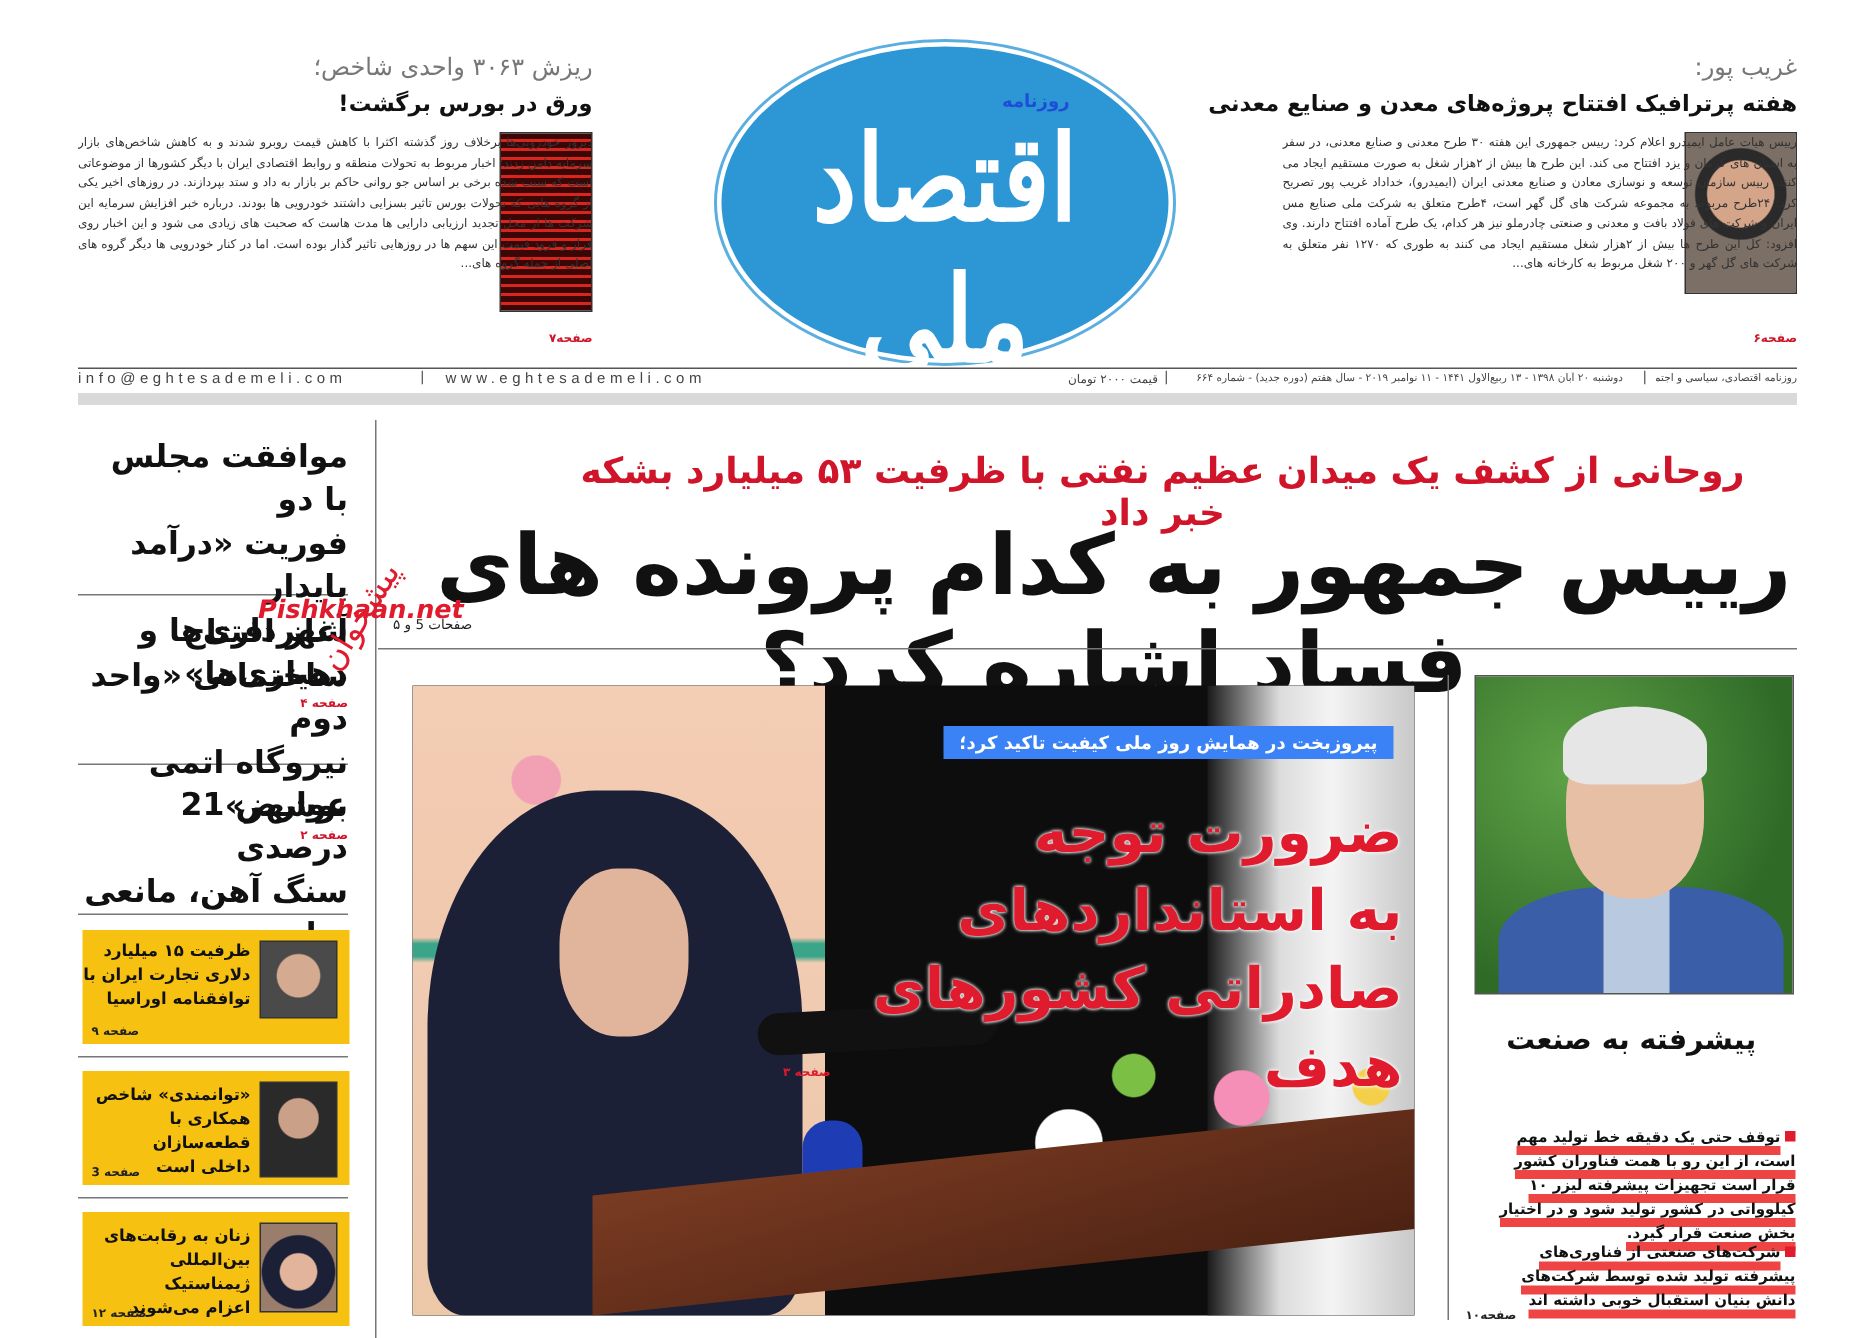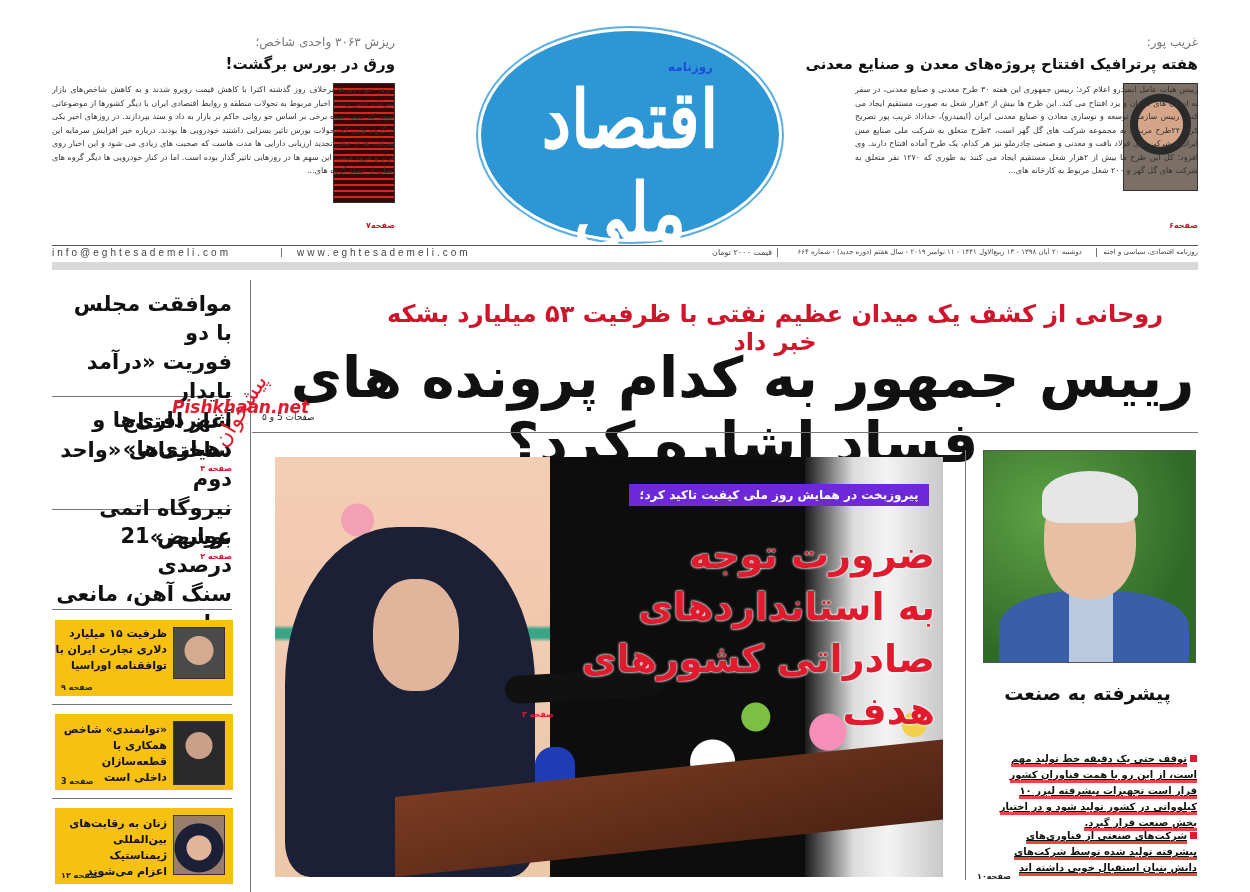--- a/index.html
+++ b/index.html
@@ -2,21 +2,21 @@
 <html><head>
 <meta charset="utf-8">
 <style>
   * { box-sizing: border-box; margin: 0; padding: 0; }
   html, body { width: 1250px; height: 892px; background: #ffffff; overflow: hidden; }
   body { font-family: "DejaVu Sans", sans-serif; color: #1a1a1a; position: relative; }
   .abs { position: absolute; }
   .rtl { direction: rtl; text-align: right; }
 
   
-  .kicker { font-size: 12px; color: #777; }
+  .kicker { font-size: 16px; color: #777; }
   .head-title { font-size: 15px; font-weight: bold; color: #111; white-space: nowrap; }
   .body-text { font-size: 8px; line-height: 13.5px; color: #333; text-align: justify; }
   .page-ref { font-size: 8px; color: #d0142a; font-weight: bold; }
 
   .logo-wrap { left: 478px; top: 28px; width: 304px; height: 214px; }
   .logo-oval { position: absolute; inset: 0; border-radius: 50%; background: #2d96d4;
                border: 3px solid #fff; box-shadow: 0 0 0 2px #5aaee0; }
   .logo-small { position: absolute; left: 190px; top: 32px; font-size: 12px; font-weight: bold; color: #1d4ed8; }
   .logo-name { position: absolute; left: 0; right: 0; top: 60px; text-align: center;
                font-family: "DejaVu Serif", serif; font-size: 66px; font-weight: bold; color: #fff;
@@ -59,36 +59,36 @@
   .photo .flowers { position: absolute; left: 380px; top: 215px; width: 288px; height: 150px;
       background:
         radial-gradient(circle at 20% 60%, #fff 0 22px, transparent 23px),
         radial-gradient(circle at 45% 75%, #ffffff 0 20px, transparent 21px),
         radial-gradient(circle at 60% 40%, #f58fb8 0 18px, transparent 19px),
         radial-gradient(circle at 80% 70%, #e0367c 0 22px, transparent 23px),
         radial-gradient(circle at 35% 30%, #7bbf45 0 14px, transparent 15px),
         radial-gradient(circle at 90% 35%, #f4d04a 0 12px, transparent 13px); }
   .photo .mic { position: absolute; left: 230px; top: 215px; width: 160px; height: 28px; border-radius: 14px; background: #111; transform: rotate(-3deg); }
   .photo .mic2 { position: absolute; left: 260px; top: 290px; width: 40px; height: 54px; border-radius: 18px; background: #1e3db5; }
-  .photo-kicker { left: 354px; top: 27px; width: 300px; height: 22px; background: #6d28d9; color: #fff;
+  .photo-kicker { left: 354px; top: 27px; width: 300px; height: 22px; background: #3b82f6; color: #fff;
       font-size: 12px; font-weight: bold; text-align: center; line-height: 22px; }
   .photo-head { left: 230px; top: 72px; width: 430px; font-size: 38px; line-height: 52px; font-weight: bold;
       color: #e01b2d; text-align: right; text-shadow: 0 0 3px #fff, 0 0 2px #fff; }
   .photo-page { left: 247px; top: 253px; font-size: 8px; color: #e01b2d; font-weight: bold; }
 
   
   .rc-photo { left: 983px; top: 450px; width: 213px; height: 213px; border: 1px solid #555; overflow: hidden;
       background: radial-gradient(circle at 30% 30%, #5fa247, #2f6b27 70%); }
   .rc-photo .face { position: absolute; left: 60px; top: 30px; width: 92px; height: 118px; border-radius: 45%; background: #e7bfa5; }
   .rc-photo .hair { position: absolute; left: 58px; top: 20px; width: 96px; height: 52px; border-radius: 50% 50% 20% 20%; background: #e6e6e6; }
   .rc-photo .suit { position: absolute; left: 15px; top: 140px; width: 190px; height: 90px; border-radius: 40% 40% 0 0; background: #3a5fa8; }
   .rc-photo .shirt { position: absolute; left: 85px; top: 140px; width: 44px; height: 80px; background: #b9c9e0; }
   .rc-head { font-size: 19px; font-weight: bold; line-height: 30px; color: #111; text-align: center; }
   .bullet-text { font-size: 10px; line-height: 16px; font-weight: bold; color: #111; }
-  .bullet-text span.u { border-bottom: 3px solid #ef4444; text-decoration: underline; }
+  .bullet-text span.u { border-bottom: 6px solid #ef4444; }
   .sq { display: inline-block; width: 7px; height: 7px; background: #e01b2d; margin-left: 3px; }
 
   .watermark { left: 172px; top: 397px; font-size: 17px; font-weight: bold; font-style: italic; color: #e01b2d; }
   .watermark-fa { left: 200px; top: 398px; font-size: 22px; color: #e01b2d; transform: rotate(-58deg); font-family: "DejaVu Serif", serif; }
 </style>
 </head>
 <body>
 
 <div class="abs rtl" style="left:855px; top:35px; width:343px;">
   <div class="kicker">غریب پور:</div>

